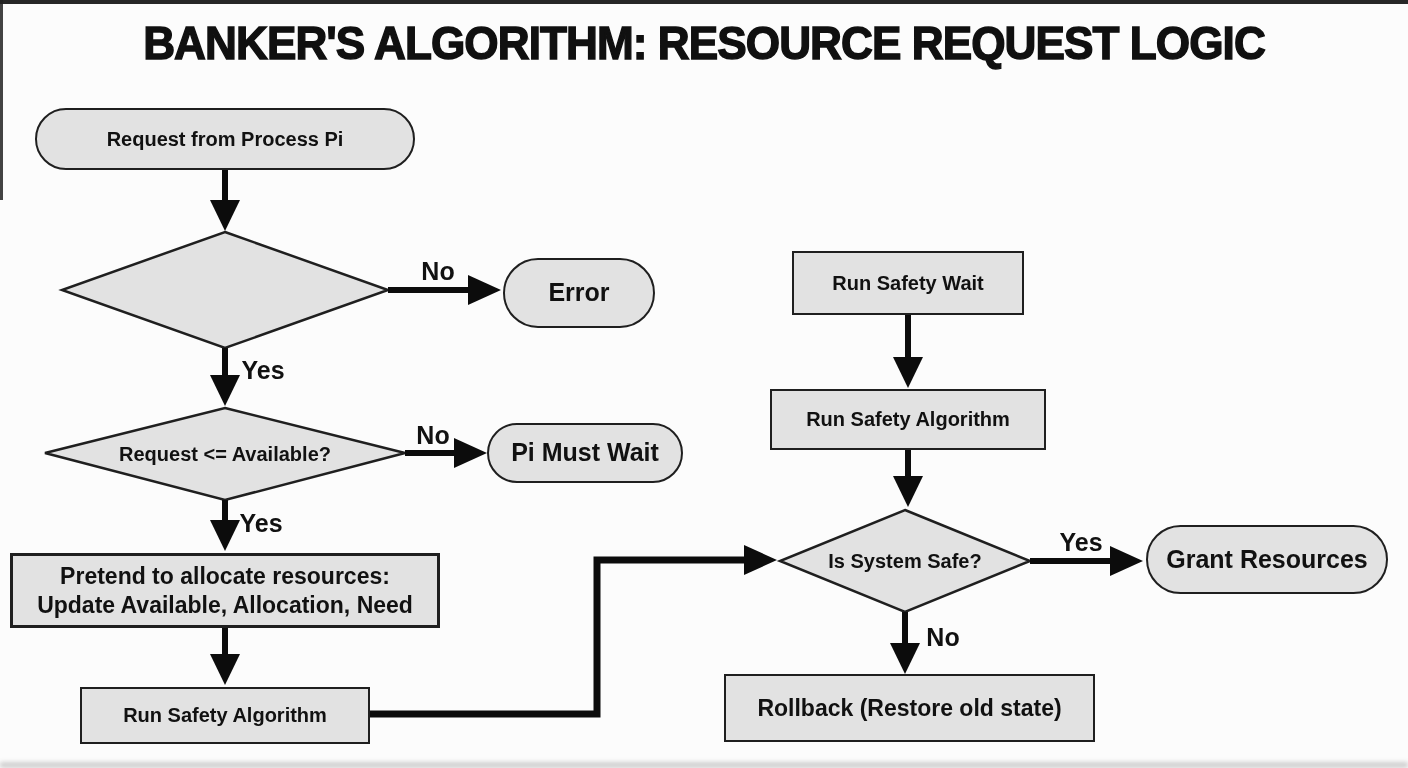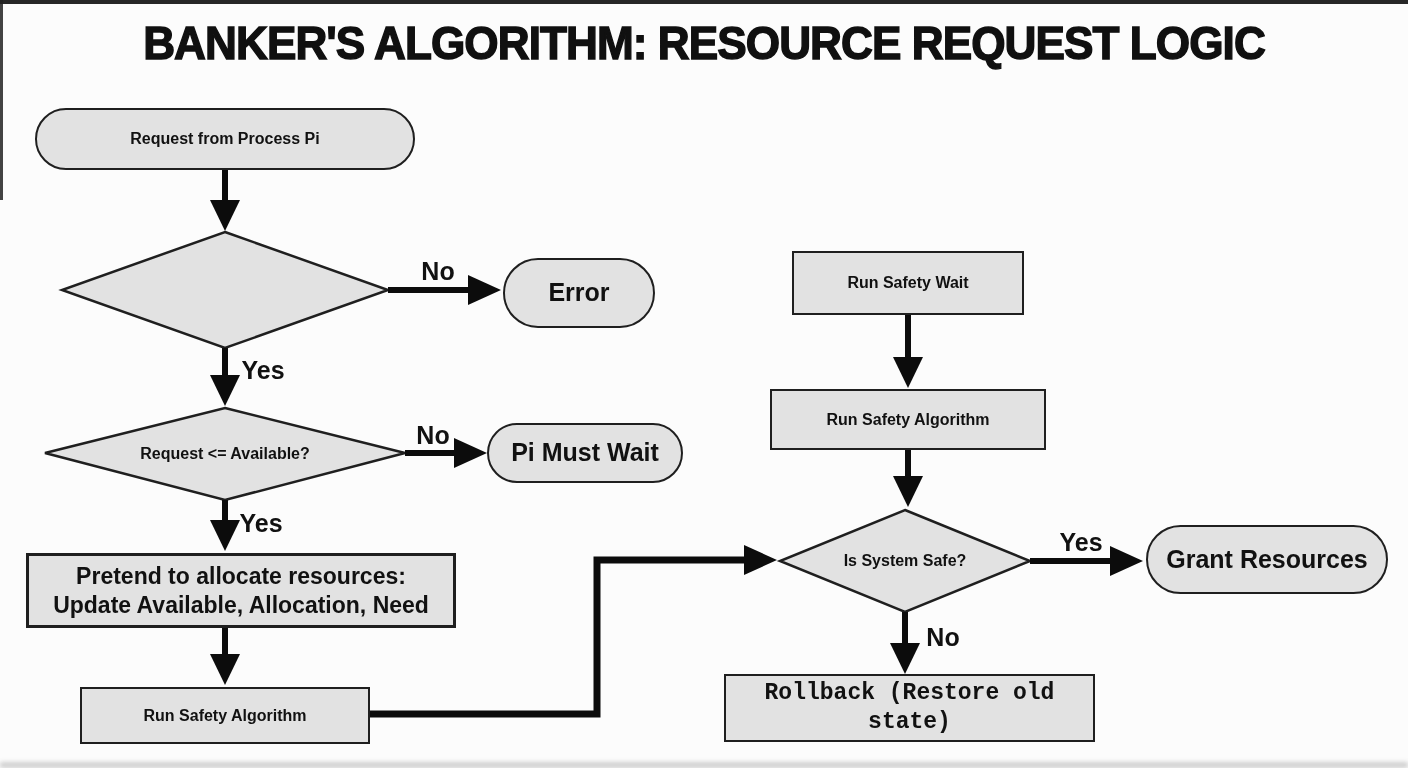--- a/index.html
+++ b/index.html
@@ -39,21 +39,21 @@
     border:2.5px solid var(--node-border,#1f1f1f);
     display:flex;flex-direction:column;align-items:center;justify-content:center;
     text-align:center;font-weight:700;color:#111;
     line-height:1.25;
   }
   .pill{border-radius:999px;}
   .dlabel,.elabel{
     position:absolute;z-index:3;font-weight:700;color:#111;
     transform:translate(-50%,-50%);white-space:nowrap;text-align:center;
   }
-  .fs23{font-size:23px;} .fs24{font-size:16px;} .fs25{font-size:25px;}
+  .fs23{font-size:23px;} .fs24{font-size:20px;} .fs25{font-size:25px;}
 </style>
 </head>
 <body>
 
 <div id="stage">
 
   <div class="edge-strip-top"></div>
   <div class="edge-strip-left"></div>
   <div class="edge-strip-bottom"></div>
 
@@ -101,34 +101,34 @@
       <polygon points="905,674 890,643 920,643" stroke="none"></polygon>
     </g>
   </svg>
 
   <div class="node pill fs24" style="left:35px;top:108px;width:380px;height:62px;">Request from Process Pi</div>
 
   <div class="node pill fs25" style="left:503px;top:258px;width:152px;height:70px;">Error</div>
 
   <div class="node pill fs25" style="left:487px;top:423px;width:196px;height:60px;">Pi Must Wait</div>
 
-  <div class="node fs23" style="left:10px;top:553px;width:430px;height:75px;border-width:3px;margin-left:16px;">
+  <div class="node fs23" style="left:10px;top:553px;width:430px;height:75px;border-width:3px;">
     <span>Pretend to allocate resources:</span>
     <span>Update Available, Allocation, Need</span>
   </div>
 
   <div class="node fs24" style="left:80px;top:687px;width:290px;height:57px;">Run Safety Algorithm</div>
 
   <div class="node fs24" style="left:792px;top:239px;width:232px;height:64px;margin-top:12px;">Run Safety Wait</div>
 
   <div class="node fs24" style="left:770px;top:389px;width:276px;height:61px;">Run Safety Algorithm</div>
 
   <div class="node pill fs25" style="left:1146px;top:525px;width:242px;height:69px;">Grant Resources</div>
 
-  <div class="node fs23" style="left:724px;top:674px;width:371px;height:68px;font-family:Liberation Mono, monospace;">
+  <div class="node fs23" style="left:724px;top:674px;width:371px;height:68px;">
     <span>Rollback (Restore old state)</span>
   </div>
 
   <div class="dlabel fs24" style="left:225px;top:454px;">Request &lt;= Available?</div>
   <div class="dlabel fs24" style="left:905px;top:561px;text-align:right;">Is System Safe?</div>
 
   <div class="elabel fs25" style="left:438px;top:271px;">No</div>
   <div class="elabel fs25" style="left:263px;top:370px;">Yes</div>
   <div class="elabel fs25" style="left:433px;top:435px;">No</div>
   <div class="elabel fs25" style="left:261px;top:523px;">Yes</div>

